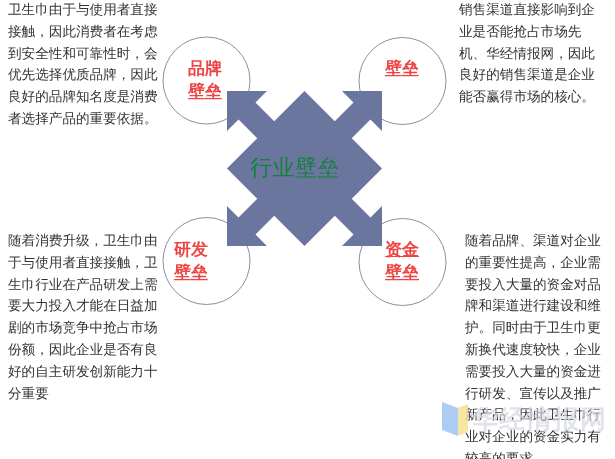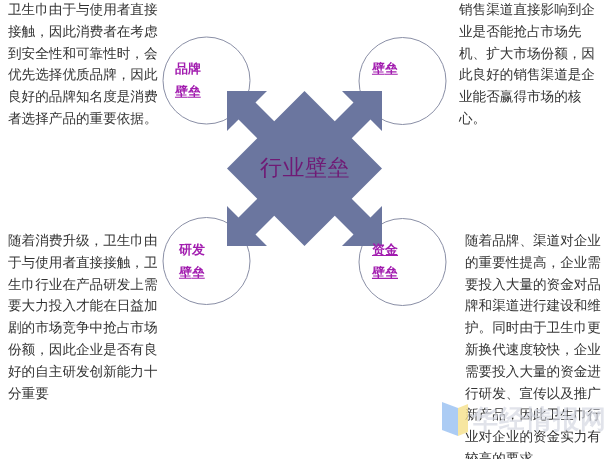--- a/index.html
+++ b/index.html
@@ -4,55 +4,55 @@
 <style>
   html, body { margin:0; padding:0; background:#ffffff; }
   body { width:615px; height:459px; position:relative; overflow:hidden;
          font-family: "DejaVu Sans", "Liberation Sans", sans-serif; color:#333333; }
   .desc { position:absolute; font-size:13.6px; line-height:21.8px; color:#333333; margin:0; }
   .desc-tl { left:8px; top:-1px; width:150px; }
   .desc-tr { left:459px; top:-1px; width:146px; }
   .desc-bl { left:8px; top:230px; width:150px; }
   .desc-br { left:465px; top:230px; width:146px; }
   .diagram { position:absolute; left:0; top:0; width:615px; height:459px; }
-  .circle-label { position:absolute; width:60px; text-align:left; font-weight:bold;
-                  font-size:13px; line-height:23px; color:#a21caf; }
-  .center-label { position:absolute; left:250px; top:153px; width:110px; text-align:center;
-                  font-size:22px; line-height:30px; color:#701a75; letter-spacing:0.5px; }
+  .circle-label { position:absolute; width:60px; text-align:center; font-weight:bold;
+                  font-size:17px; line-height:23px; color:#ef4444; }
+  .center-label { position:absolute; left:250px; top:153px; width:110px; 
+                  font-size:22px; line-height:30px; color:#15803d; letter-spacing:0.5px; }
   .watermark { position:absolute; left:440px; top:398px; width:175px; height:46px; }
   .wm-logo { position:absolute; left:0; top:0; width:30px; height:40px; }
   .wm-text { position:absolute; left:32px; top:4px; font-size:26px; font-weight:bold;
              color:#d5d8e2; opacity:0.7; letter-spacing:1px; white-space:nowrap; }
 </style>
 </head>
 <body>
 
 <p class="desc desc-tl">卫生巾由于与使用者直接接触，因此消费者在考虑到安全性和可靠性时，会优先选择优质品牌，因此良好的品牌知名度是消费者选择产品的重要依据。</p>
-<p class="desc desc-tr">销售渠道直接影响到企业是否能抢占市场先机、扩大市场份额，因此良好的销售渠道是企业能否赢得市场的核心。</p>
+<p class="desc desc-tr">销售渠道直接影响到企业是否能抢占市场先机、华经情报网，因此良好的销售渠道是企业能否赢得市场的核心。</p>
 <p class="desc desc-bl">随着消费升级，卫生巾由于与使用者直接接触，卫生巾行业在产品研发上需要大力投入才能在日益加剧的市场竞争中抢占市场份额，因此企业是否有良好的自主研发创新能力十分重要</p>
 <p class="desc desc-br">随着品牌、渠道对企业的重要性提高，企业需要投入大量的资金对品牌和渠道进行建设和维护。同时由于卫生巾更新换代速度较快，企业需要投入大量的资金进行研发、宣传以及推广新产品，因此卫生巾行业对企业的资金实力有较高的要求。</p>
 
 <svg class="diagram" viewBox="0 0 615 459" width="615" height="459">
   <circle cx="206.5" cy="80.5" r="43.5" fill="#ffffff" stroke="#8a8fa6" stroke-width="1"></circle>
   <circle cx="402.5" cy="81" r="43.5" fill="#ffffff" stroke="#8a8fa6" stroke-width="1"></circle>
   <circle cx="206.5" cy="261" r="43.5" fill="#ffffff" stroke="#8a8fa6" stroke-width="1"></circle>
   <circle cx="402.5" cy="262" r="43.5" fill="#ffffff" stroke="#8a8fa6" stroke-width="1"></circle>
   <g transform="translate(304.5,168.5)">
     <polygon fill="#6b769f" points="0,-77.5 30.26,-47.24 49.01,-65.99 37.5,-77.5 77.5,-77.5 77.5,-37.5 65.99,-49.01 47.24,-30.26 77.5,0 47.24,30.26 65.99,49.01 77.5,37.5 77.5,77.5 37.5,77.5 49.01,65.99 30.26,47.24 0,77.5 -30.26,47.24 -49.01,65.99 -37.5,77.5 -77.5,77.5 -77.5,37.5 -65.99,49.01 -47.24,30.26 -77.5,0 -47.24,-30.26 -65.99,-49.01 -77.5,-37.5 -77.5,-77.5 -37.5,-77.5 -49.01,-65.99 -30.26,-47.24"></polygon>
   </g>
 </svg>
 
 <div class="circle-label" style="left:175px; top:57px;">
   <div>品牌</div>
   <div>壁垒</div>
 </div>
 <div class="circle-label" style="left:372px; top:57px;">
   <div>壁垒</div>
 </div>
-<div class="circle-label" style="left:179px; top:238px;">
+<div class="circle-label" style="left:161px; top:238px;">
   <div>研发</div>
   <div>壁垒</div>
 </div>
 <div class="circle-label" style="left:372px; top:238px;text-decoration:underline;">
   <div>资金</div>
   <div>壁垒</div>
 </div>
 
 <div class="center-label">行业壁垒</div>
 

